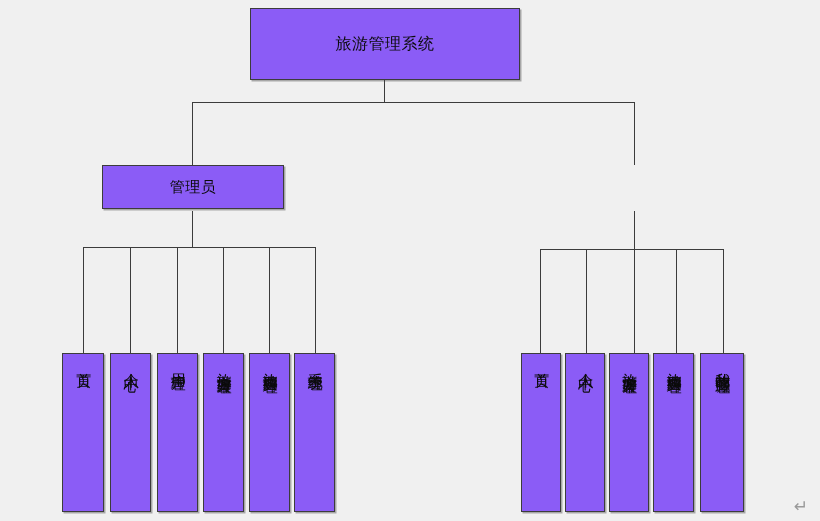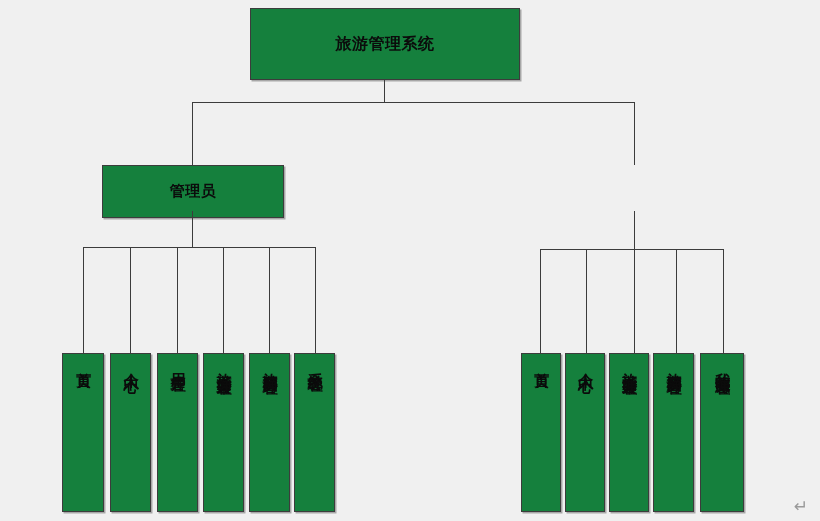--- a/index.html
+++ b/index.html
@@ -18,28 +18,27 @@
     position: relative;
     width: 820px;
     height: 521px;
     background: #f0f0f0;
   }
 
   
   .node {
     position: absolute;
     box-sizing: border-box;
-    background: #15803d;
+    background: #8b5cf6;
     border: 1px solid #3c3c3c;
     box-shadow: 1.5px 1.5px 0 rgba(0,0,0,0.30);
     display: flex;
     align-items: center;
     justify-content: center;
     color: #0b0b0b;
-    font-weight: bold;
   }
   .node-label {
     display: block;
     text-align: center;
     line-height: 1.12;
     letter-spacing: 0.5px;
   }
 
   
   .node.root {
@@ -48,21 +47,21 @@
     width: 270px;
     height: 72px;
   }
   .node.root .node-label {
     font-size: 16px;
   }
 
   
   .node.lvl2 {
     top: 165px;
-    height: 53px;
+    height: 44px;
     align-items: center;
   }
   .node.lvl2 .node-label {
     font-size: 15px;
   }
   .node.lvl2.admin {
     left: 102px;
     width: 182px;
   }
   .node.lvl2.user {

